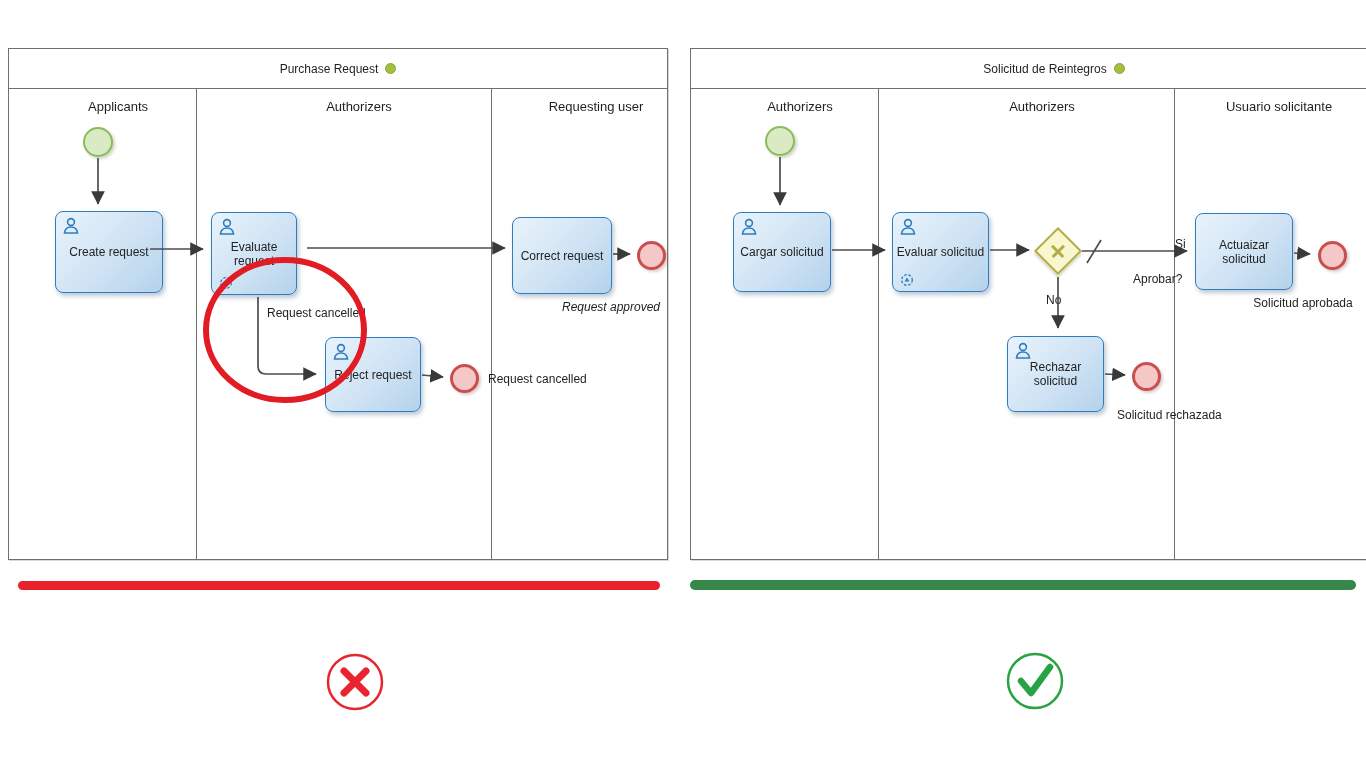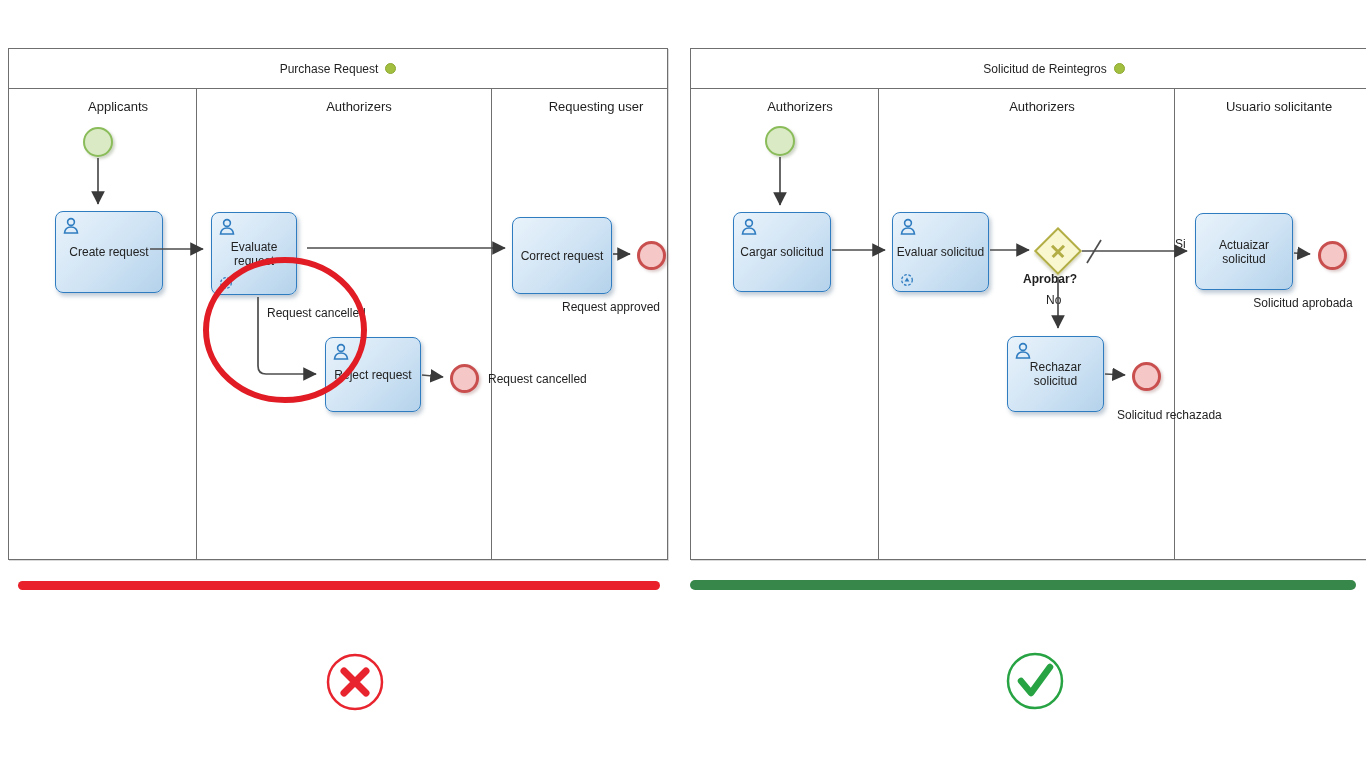--- a/index.html
+++ b/index.html
@@ -101,21 +101,21 @@
           <path d="M2.5 16 C3 11.5 6 10 9 10 C12 10 15 11.5 15.5 16 Z" fill="none" stroke="#2f7cc0" stroke-width="1.6"></path>
         </svg>
     </span>
     <span>Reject request</span>
   </div>
 
   <div class="event ev-end" style="left:637px;top:241px;"></div>
   <div class="event ev-end" style="left:450px;top:364px;"></div>
 
   <div class="flabel" style="left:267px;top:306px;">Request cancelled</div>
-  <div class="flabel center" style="left:611px;top:300px;">Request approved</div>
+  <div class="flabel center" style="left:611px;top:300px;font-style:italic;">Request approved</div>
   <div class="flabel" style="left:488px;top:372px;">Request cancelled</div>
 
   <section class="pool" style="left:690px;top:48px;width:728px;height:512px;">
     <header class="pool-title">
       <span>Solicitud de Reintegros</span>
       <span class="dot"></span>
     </header>
     <div class="lane-sep" style="left:187px;"></div>
     <div class="lane-sep" style="left:483px;"></div>
     <div class="lane-label" style="left:93px;top:50px;">Authorizers</div>
@@ -165,21 +165,21 @@
           <circle cx="9" cy="5" r="3.4" fill="none" stroke="#2f7cc0" stroke-width="1.6"></circle>
           <path d="M2.5 16 C3 11.5 6 10 9 10 C12 10 15 11.5 15.5 16 Z" fill="none" stroke="#2f7cc0" stroke-width="1.6"></path>
         </svg>
     </span>
     <span>Rechazar solicitud</span>
   </div>
 
   <div class="event ev-end" style="left:1318px;top:241px;"></div>
   <div class="event ev-end" style="left:1132px;top:362px;"></div>
 
-  <div class="flabel" style="left:1023px;top:272px;font-weight:bold;">Aprobar?</div>
+  <div class="flabel" style="left:1133px;top:272px;">Aprobar?</div>
   <div class="flabel" style="left:1127px;top:237px;margin-left:48px;">Si</div>
   <div class="flabel" style="left:1046px;top:293px;">No</div>
   <div class="flabel center" style="left:1303px;top:296px;">Solicitud aprobada</div>
   <div class="flabel" style="left:1117px;top:408px;">Solicitud rechazada</div>
 
   <div class="bar bar-fail" style="left:18px;top:581px;width:642px;"></div>
   <div class="bar bar-pass" style="left:690px;top:580px;width:666px;height:10px;"></div>
 
   <svg class="overlay" width="1366" height="768" viewBox="0 0 1366 768">
     <defs>

